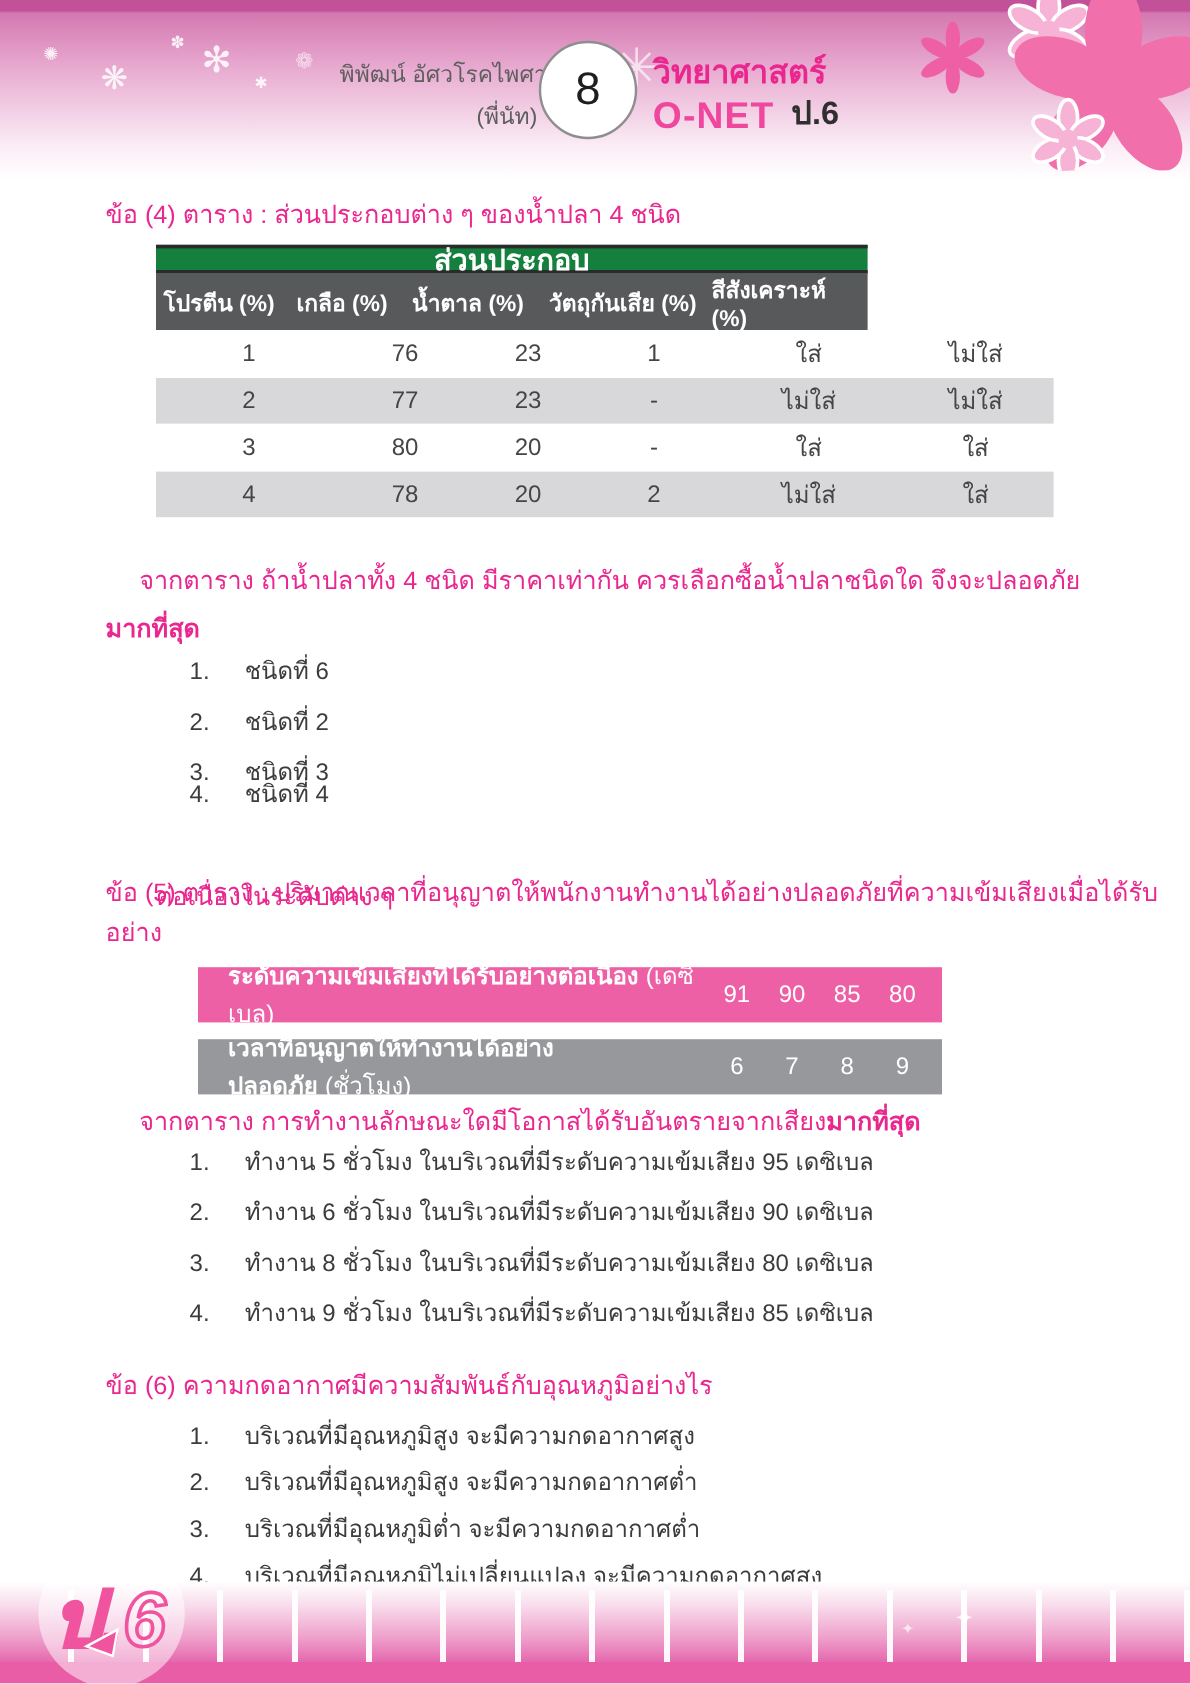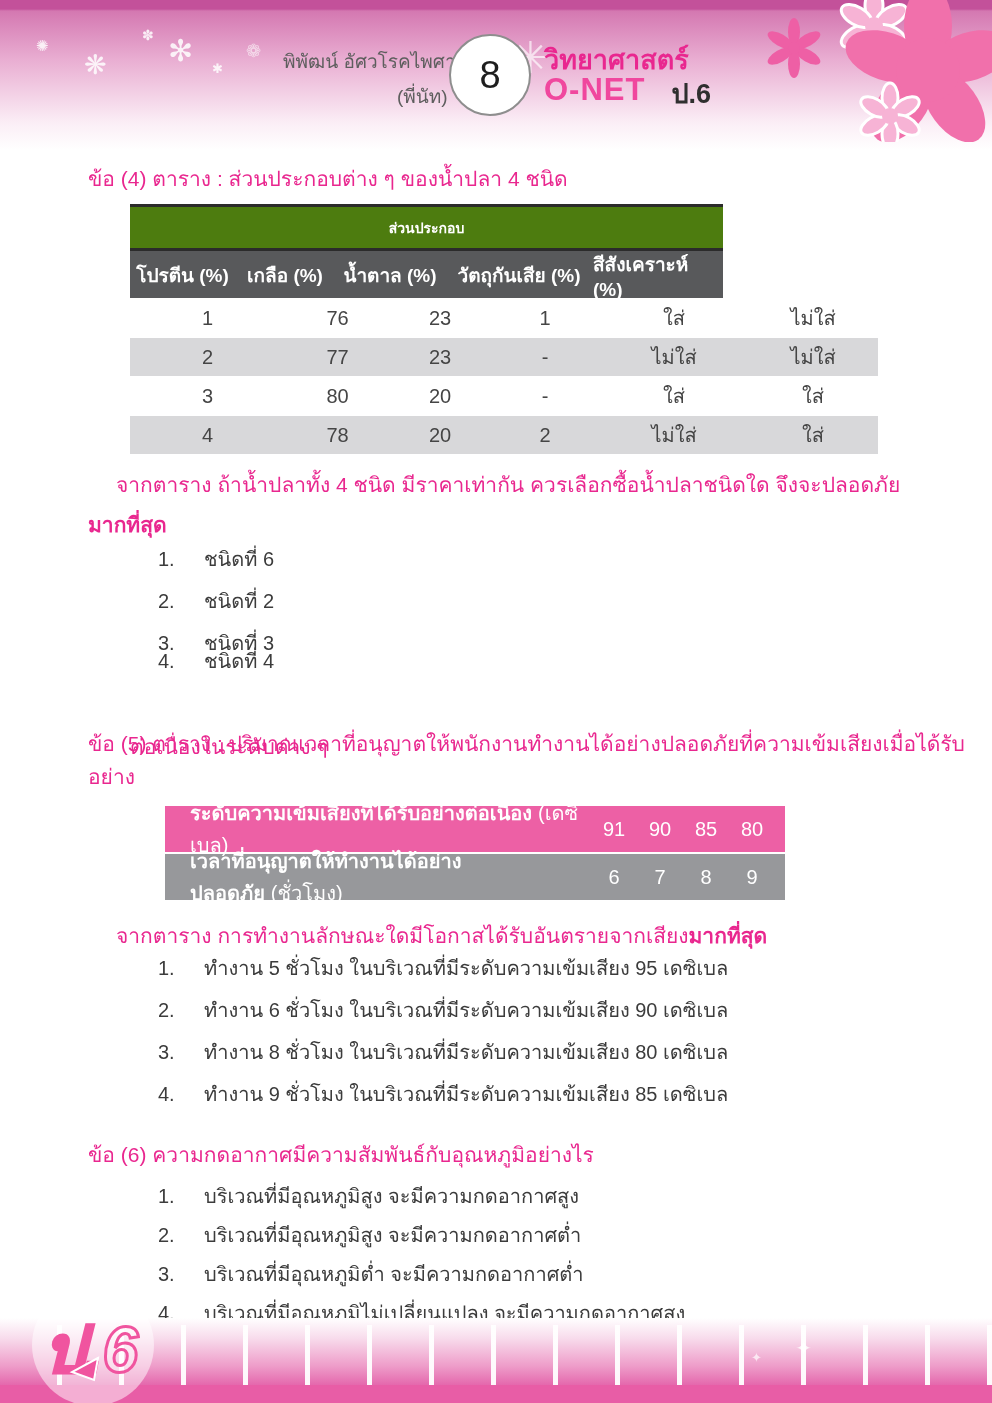--- a/index.html
+++ b/index.html
@@ -10,46 +10,46 @@
   .header{position:absolute;top:0;left:0;width:992px;height:150px;
     background:linear-gradient(to bottom,#c3519a 0,#c3519a 9px,#d478b1 11px,#e9aed2 40%,#fbeef6 82%,#fff 100%)}
   .sparkle{position:absolute;color:#fff;opacity:.85;line-height:1}
   .starburst{position:absolute;color:rgba(255,255,255,.65);line-height:1}
   .author-1{position:absolute;left:283px;top:46px;font-size:19px;color:#5e5e5e}
   .author-2{position:absolute;left:397px;top:81px;font-size:19px;color:#5e5e5e}
   .page-circle{position:absolute;left:449px;top:34px;width:82px;height:82px;border-radius:50%;
     background:#fff;border:2px solid #8e8e8e;display:flex;align-items:center;justify-content:center;
     font-size:38px;color:#1e1e1e}
   .subject{position:absolute;left:544px;top:38px;font-size:27px;font-weight:bold;color:#e9278f}
-  .exam-line{position:absolute;left:544px;top:72px;display:flex;align-items:flex-start;gap:26px}
+  .exam-line{position:absolute;left:544px;top:72px;display:flex;align-items:flex-end;gap:14px}
   .exam{font-size:31px;font-weight:bold;color:#f0479e;letter-spacing:1px}
   .grade{font-size:27px;font-weight:bold;color:#2f2f2f}
   .flowers{position:absolute;right:0;top:0}
   .qtitle{position:absolute;font-size:21px;color:#e9278f}
   .qbody{position:absolute;font-size:21px;color:#e9278f;line-height:40px}
   .choice{position:absolute;left:158px;font-size:20px;color:#3c3c3c}
   .cnum{display:inline-block;width:46px}
 
   
   .t1{position:absolute;left:130px;top:204px;width:748px}
   .t1-head{display:flex}
   .t1-corner{width:155px;height:90px;background:#58595b;color:#fff;display:flex;align-items:center;
     justify-content:center;font-size:20px;border-right:3px solid #fff}
   .t1-right{width:593px}
-  .t1-group{height:47px;background:#4d7c0f;border-top:3px solid #2b2b2b;border-bottom:3px solid #2b2b2b;
-    color:#fff;font-size:14px;font-weight:bold;display:flex;align-items:center;justify-content:center}
+  .t1-group{height:24px;background:#15803d;border-top:3px solid #2b2b2b;border-bottom:3px solid #2b2b2b;
+    color:#fff;font-size:24px;font-weight:bold;display:flex;align-items:center;justify-content:center}
   .t1-cols{height:47px;background:#58595b;display:flex;color:#fff;font-weight:bold;font-size:19px}
   .t1-cols>div,.t1-row>div{display:flex;align-items:center;justify-content:center}
   .t1-row{display:flex;height:38px;margin-top:1px;font-size:20px;color:#454545}
   .t1-row.even{background:#d8d8da}
   .w0{width:155px}.w1{width:105px}.w2{width:100px}.w3{width:110px}.w4{width:148px}.w5{width:130px}
 
   
   .t2{position:absolute;left:165px;top:806px;width:620px;color:#fff;font-size:20px}
-  .t2-row{height:46px;display:flex;align-items:center;padding-left:25px;margin-bottom:2px}
+  .t2-row{height:46px;display:flex;align-items:center;padding-left:25px;margin-bottom:14px}
   .t2-row.pinkbg{background:#ed60a5}
   .t2-row.graybg{background:#97989b}
   .t2-label b{margin-right:6px}
   .t2-vals{margin-left:auto;display:flex;margin-right:10px}
   .t2-vals span{width:46px;text-align:center}
 
   
   .footer-band{position:absolute;left:0;top:1318px;width:992px;height:67px;
     background:linear-gradient(to bottom,#ffffff 0%,#f8dcec 30%,#ee9cc9 72%,#e468ad 100%)}
   .ticks{position:absolute;left:0;bottom:0;width:100%;height:60px;

